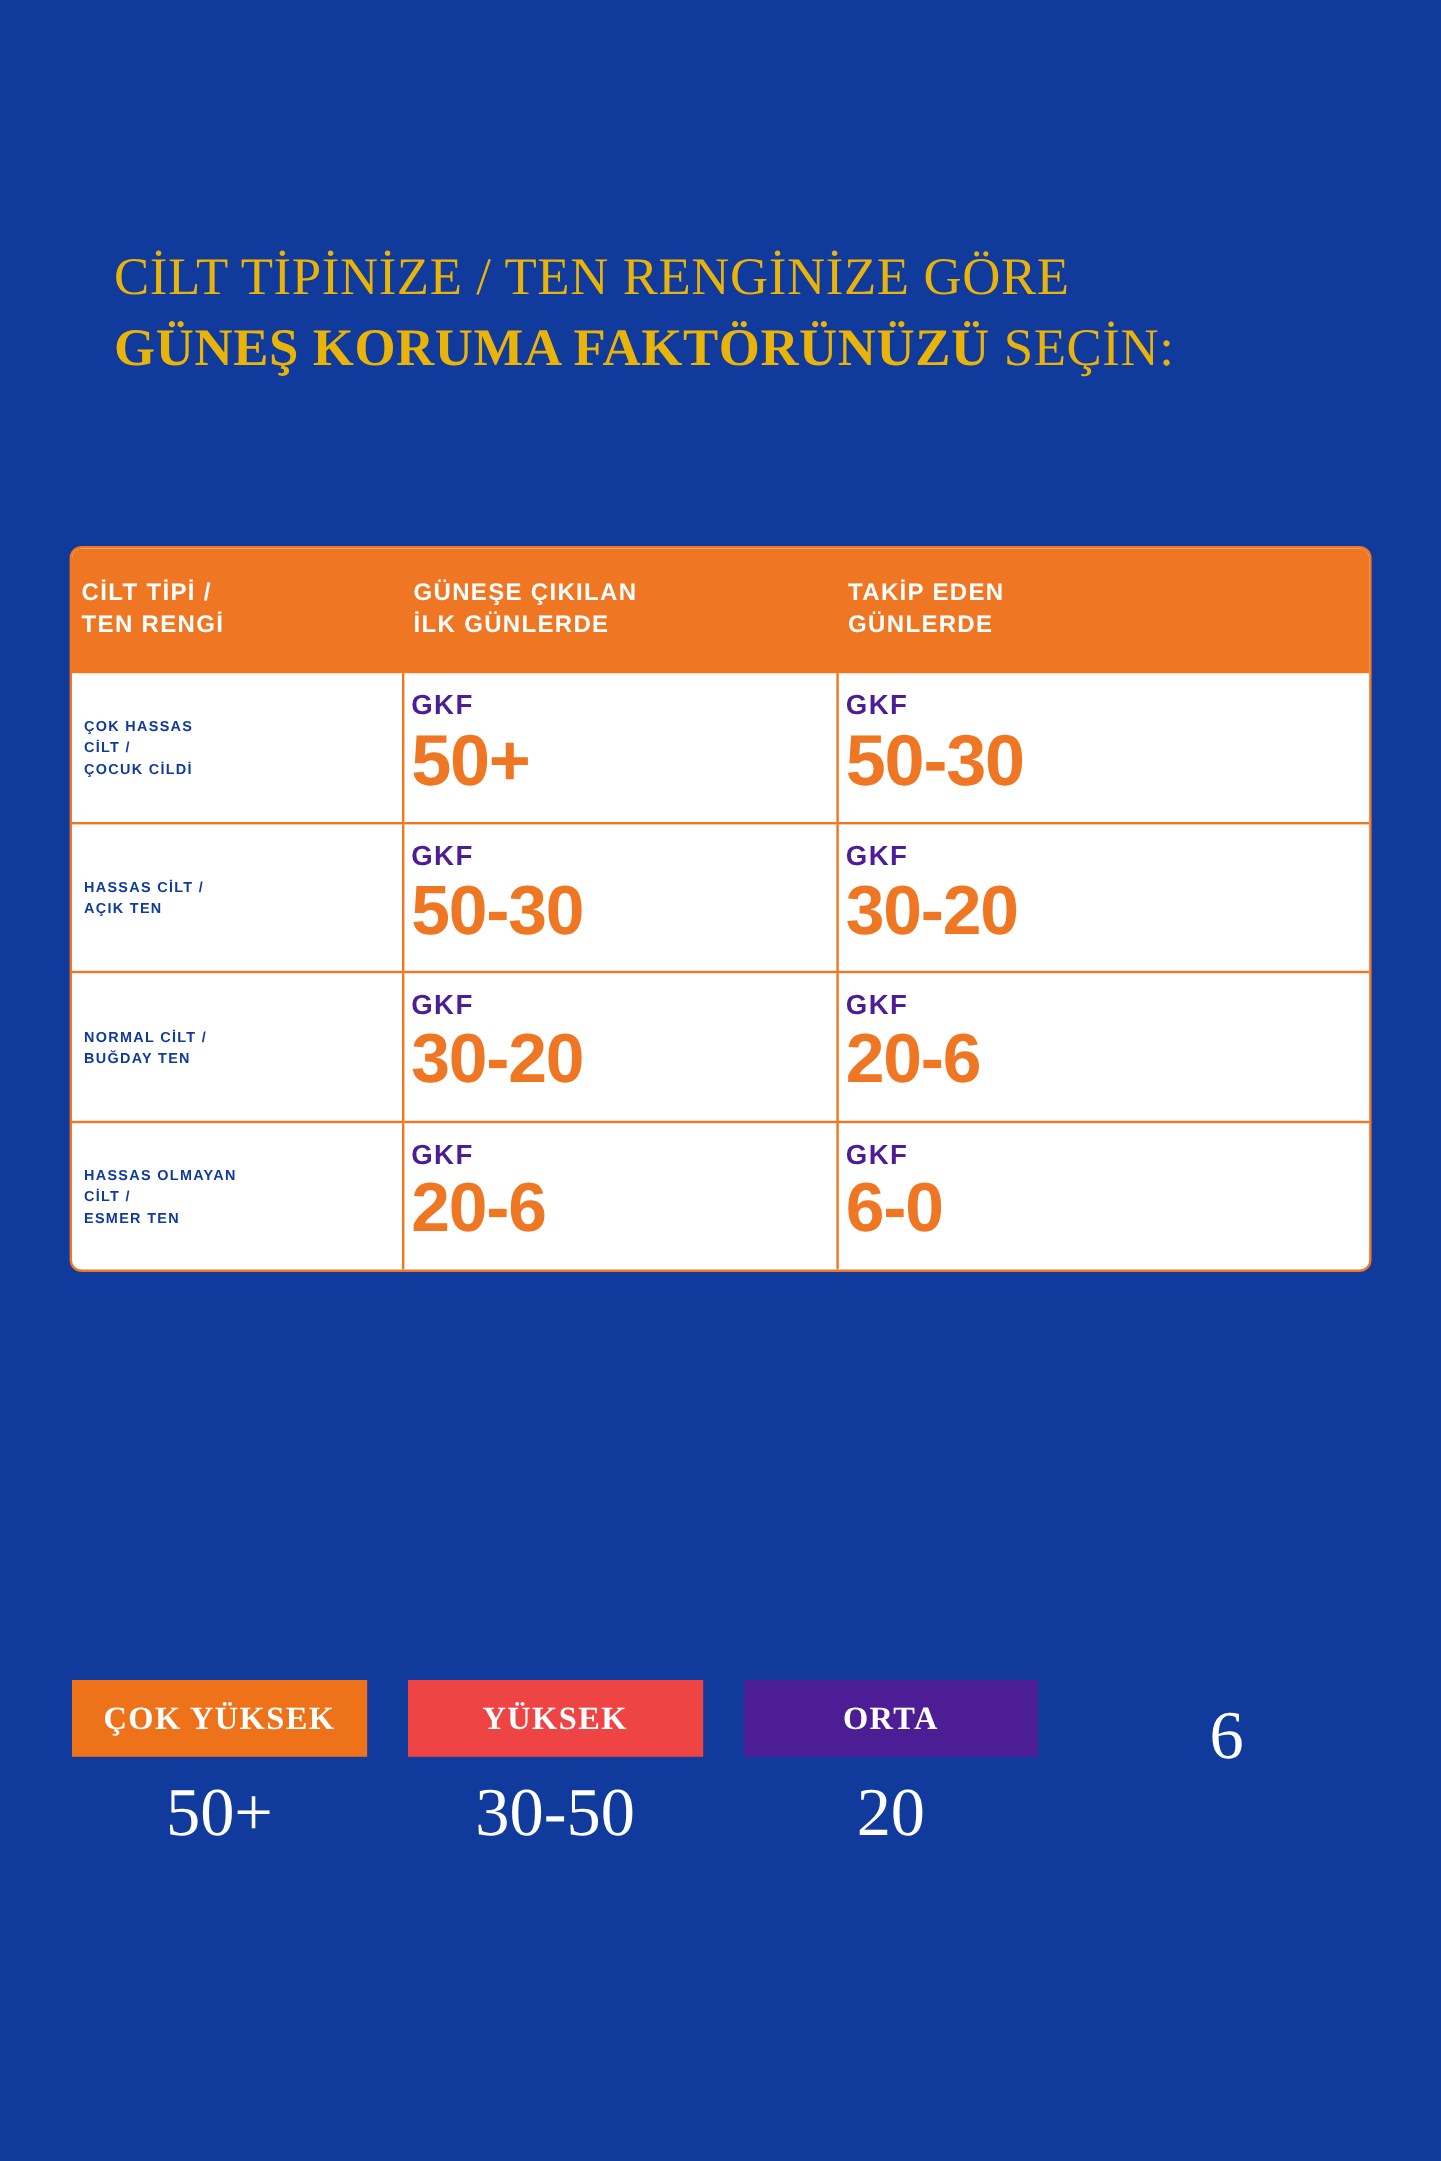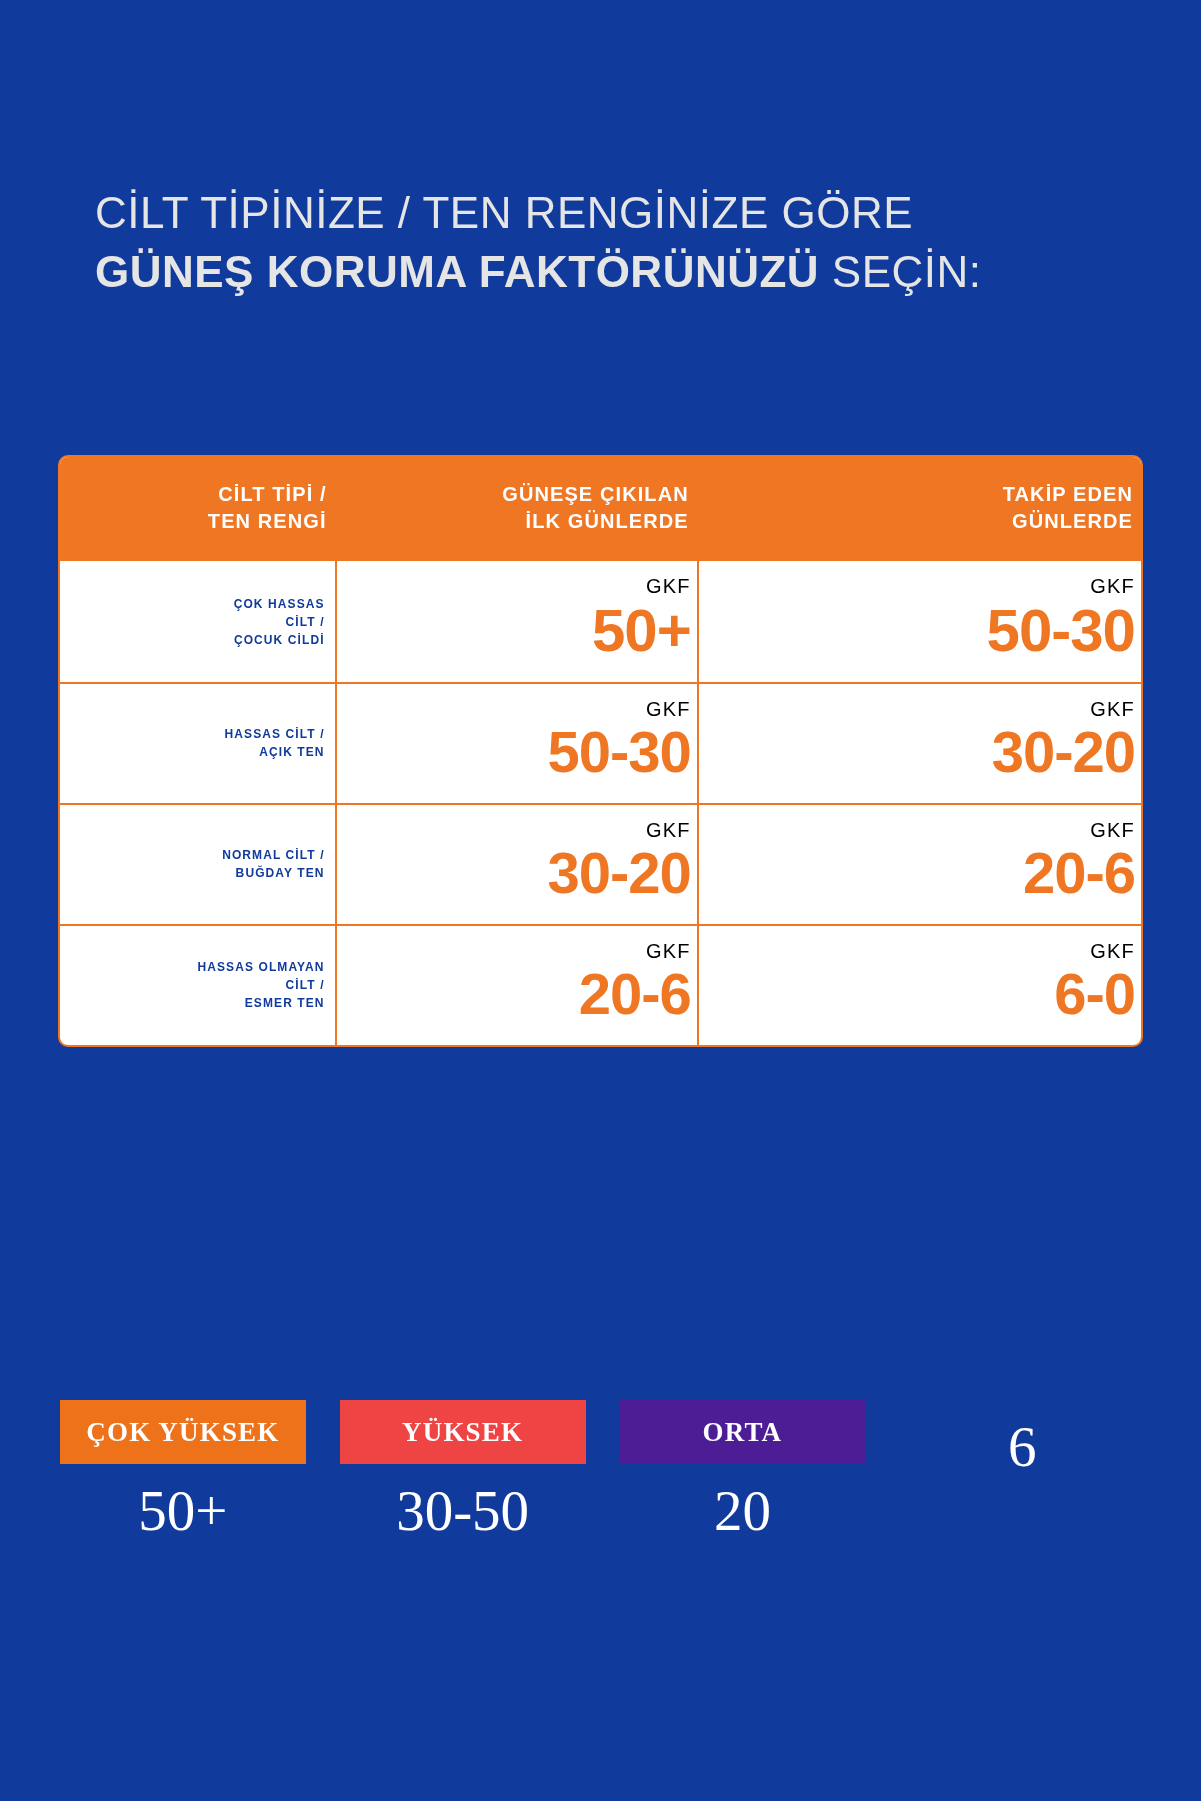--- a/index.html
+++ b/index.html
@@ -13,23 +13,24 @@
     background: #103a9c;
     font-family: "Liberation Sans", sans-serif;
     overflow: hidden;
     position: relative;
   }
 
   
   .heading {
     position: absolute;
     left: 95px;
-    top: 185px;
+    top: 203px;
     width: 1010px;
-    color: #e5e5e5;
+    color: #eab308;
+    font-family: Liberation Serif, serif;
   }
   .heading-line1 {
     font-size: 44px;
     letter-spacing: 0.5px;
     line-height: 1.25;
     font-weight: 400;
     white-space: nowrap;
   }
   .heading-line2 {
     font-size: 44px;
@@ -55,21 +56,21 @@
     border: 2px solid #ef7622;
   }
   table.spf-table {
     width: 100%;
     border-collapse: collapse;
     table-layout: fixed;
   }
   table.spf-table th,
   table.spf-table td {
     border: 2px solid #ef7622;
-    text-align: right;
+    text-align: left;
     vertical-align: middle;
   }
   table.spf-table th:first-child,
   table.spf-table td:first-child { border-left: none; }
   table.spf-table th:last-child,
   table.spf-table td:last-child { border-right: none; }
   table.spf-table thead th { border-top: none; }
   table.spf-table tbody tr:last-child td { border-bottom: none; }
 
   thead th {
@@ -92,23 +93,23 @@
     font-weight: 700;
     letter-spacing: 1.1px;
     line-height: 1.5;
     padding: 18px 10px;
     text-transform: uppercase;
   }
   td.value {
     padding: 14px 6px 20px;
   }
   .gkf-label {
-    color: #000000;
-    font-size: 20px;
-    font-weight: 400;
+    color: #4c1d95;
+    font-size: 23px;
+    font-weight: 700;
     letter-spacing: 1.2px;
     line-height: 1.1;
   }
   .gkf-value {
     color: #ef7622;
     font-size: 58px;
     font-weight: 700;
     letter-spacing: -1px;
     line-height: 1.05;
     margin-top: 2px;

